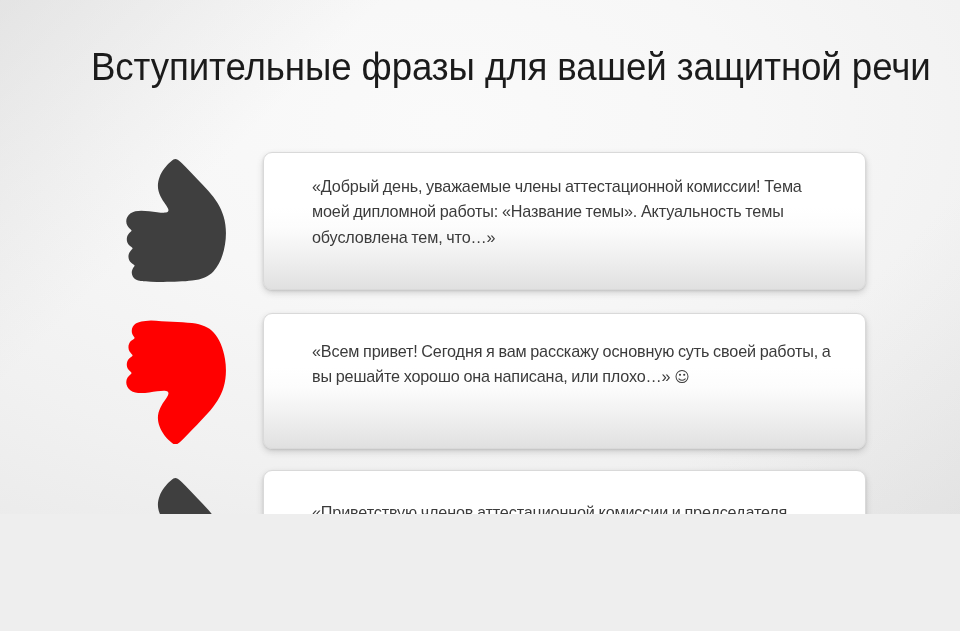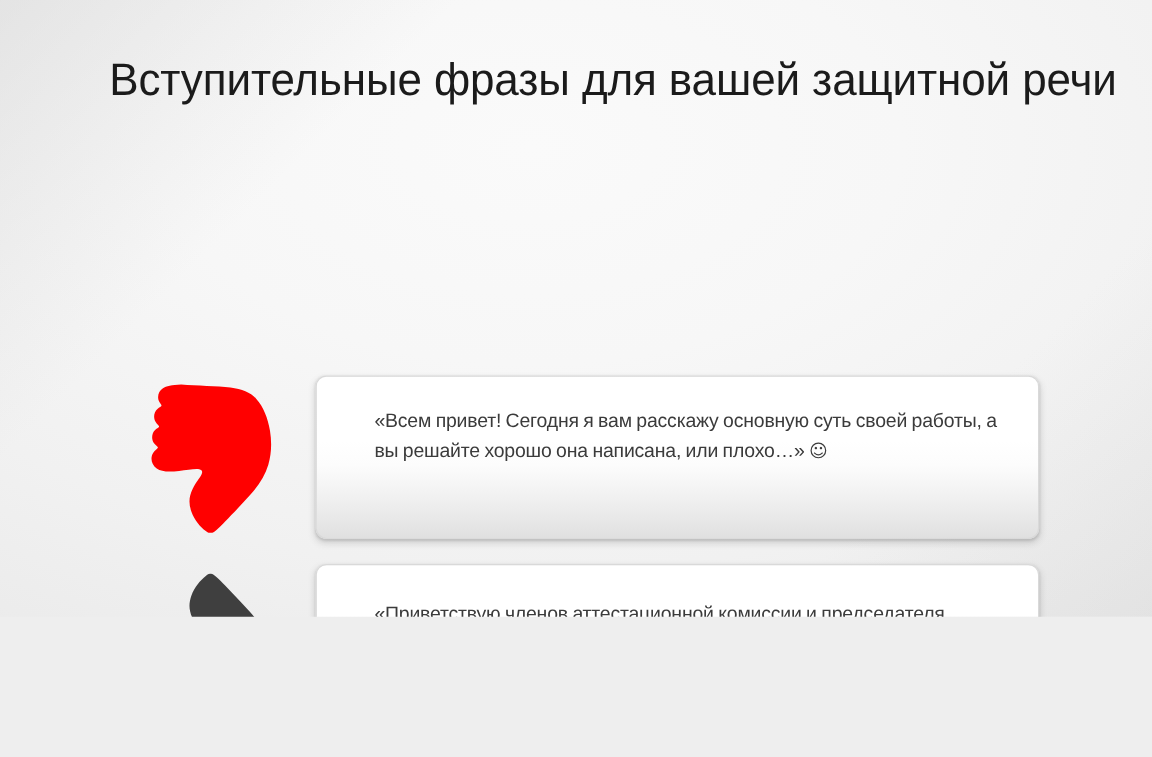--- a/index.html
+++ b/index.html
@@ -129,20 +129,56 @@
     font-size: 15px;
   }
 </style>
 </head>
 <body>
 
 <div id="slide">
 
   <h1 id="title">Вступительные фразы для вашей защитной речи</h1>
 
+  <div class="row" id="row-1">
+    <div class="icon-cell">
+      <svg width="104" height="124" viewBox="0 0 104 124" aria-hidden="true">
+        <path fill="#3f3f3f" d="
+          M47.5,2.0
+          C43.0,5.5 38.0,11.5 35.6,18.0
+          C33.0,25.0 33.4,31.0 36.6,37.5
+          C39.2,42.7 42.6,46.4 44.0,49.4
+          C45.0,51.6 44.4,53.2 42.0,53.6
+          C38.6,54.2 32.0,53.0 25.2,52.2
+          C17.0,51.2 10.6,51.4 6.6,54.2
+          C2.2,57.3 1.0,63.0 3.6,67.0
+          C5.2,69.5 7.6,70.9 7.6,71.6
+          C7.6,72.4 5.6,73.4 4.2,75.4
+          C2.0,78.6 2.4,83.4 5.2,86.2
+          C6.8,87.8 8.6,88.5 8.6,89.2
+          C8.6,90.0 6.8,91.2 5.6,93.2
+          C3.6,96.5 4.2,101.2 7.2,103.8
+          C8.8,105.2 10.6,105.8 10.6,106.6
+          C10.6,107.4 9.2,108.6 8.4,110.4
+          C6.8,114.0 8.2,118.6 11.8,120.6
+          C14.6,122.2 19.0,122.6 27.0,122.8
+          C40.0,123.2 57.0,123.0 68.0,121.6
+          C78.0,120.3 84.6,117.6 89.6,112.2
+          C95.4,105.9 99.2,96.6 101.0,85.6
+          C102.6,75.8 102.2,66.0 99.6,57.4
+          C96.8,48.2 91.6,40.0 84.0,31.6
+          C76.4,23.2 69.4,16.0 63.6,10.0
+          C58.6,4.8 54.0,0.0 51.4,0.0
+          C50.0,0.0 48.8,0.9 47.5,2.0 Z"></path>
+      </svg>
+    </div>
+    <div class="card">
+      <p class="card-text">«Добрый день, уважаемые члены аттестационной комиссии! Тема моей дипломной работы: «Название темы». Актуальность темы обусловлена тем, что…»</p>
+    </div>
+  </div>
 
   <div class="row" id="row-3">
     <div class="icon-cell">
       <svg width="104" height="124" viewBox="0 0 104 124" aria-hidden="true">
         <path fill="#3f3f3f" d="
           M47.5,2.0
           C43.0,5.5 38.0,11.5 35.6,18.0
           C33.0,25.0 33.4,31.0 36.6,37.5
           C39.2,42.7 42.6,46.4 44.0,49.4
           C45.0,51.6 44.4,53.2 42.0,53.6

